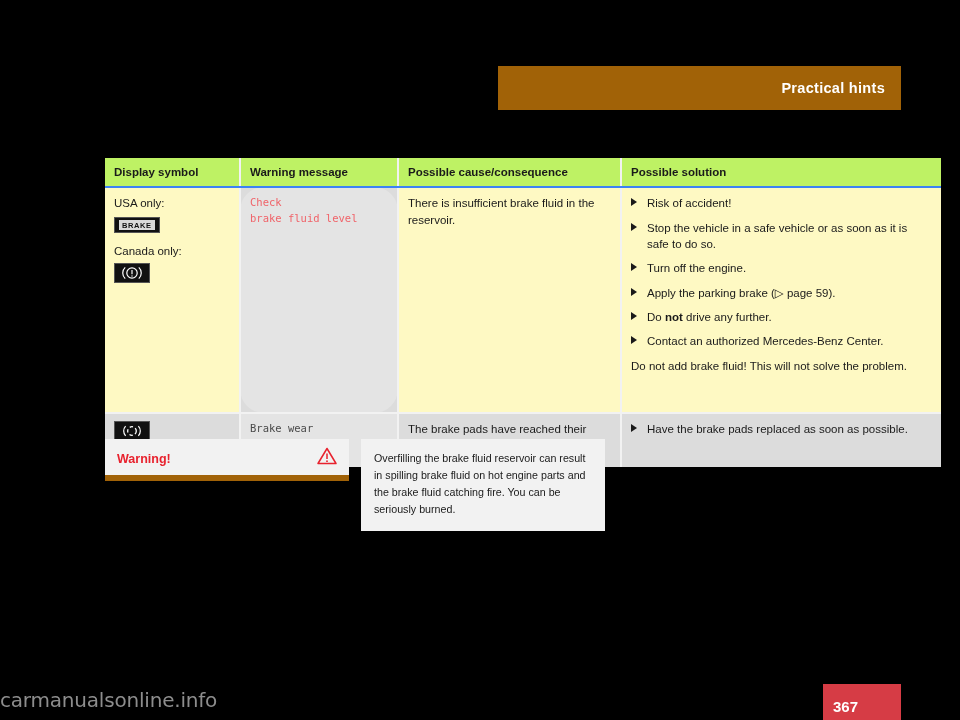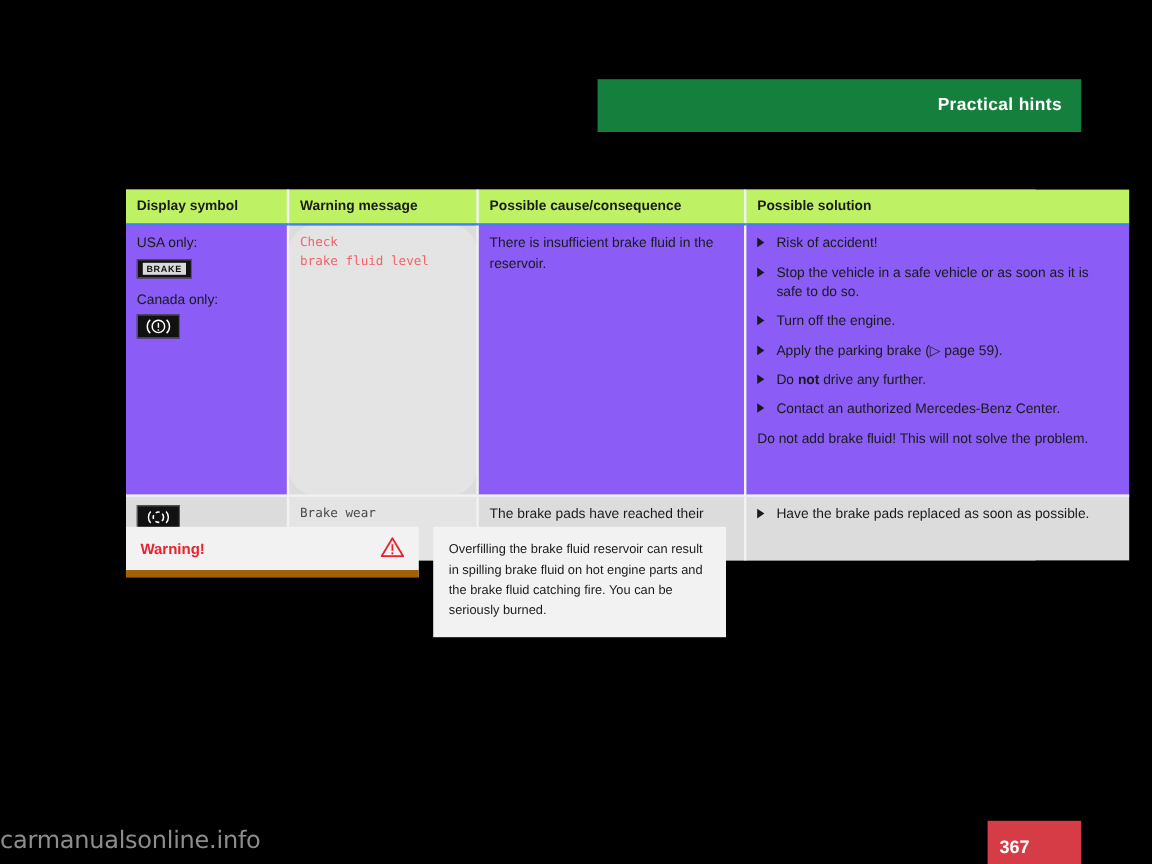--- a/index.html
+++ b/index.html
@@ -15,21 +15,21 @@
     position: relative;
   }
 
   
   .header-band {
     position: absolute;
     left: 498px;
     top: 66px;
     width: 403px;
     height: 44px;
-    background: #15803d;
+    background: #a16207;
     text-align: right;
   }
   .header-title {
     position: absolute;
     right: 16px;
     top: 50%;
     transform: translateY(-50%);
     color: #ffffff;
     font-size: 14.5px;
     font-weight: bold;
@@ -68,21 +68,21 @@
     text-align: left;
     padding-top: 6px;
     padding-bottom: 6px;
     border-bottom: 2px solid #3b82f6;
   }
   .col-1 { width: 116px; }
   .col-2 { width: 138px; }
   .col-3 { width: 203px; }
   .col-4 { width: 301px; }
 
-  tbody tr.row-main td { background: #8b5cf6; height: 207px; }
+  tbody tr.row-main td { background: #fef9c3; height: 207px; }
   tbody tr.row-main td.c2 { background: #e4e4e4; border-radius: 24px; }
   tbody tr.row-sub  td { background: #dcdcdc; height: 36px; border-top: 2px solid #f2f2f2;}
   tbody tr.row-sub  td.c2 { background: #e4e4e4; }
 
   
   .sym-label {
     font-size: 11.5px;
     color: #1a1a1a;
     margin: 0 0 4px 0;
   }

